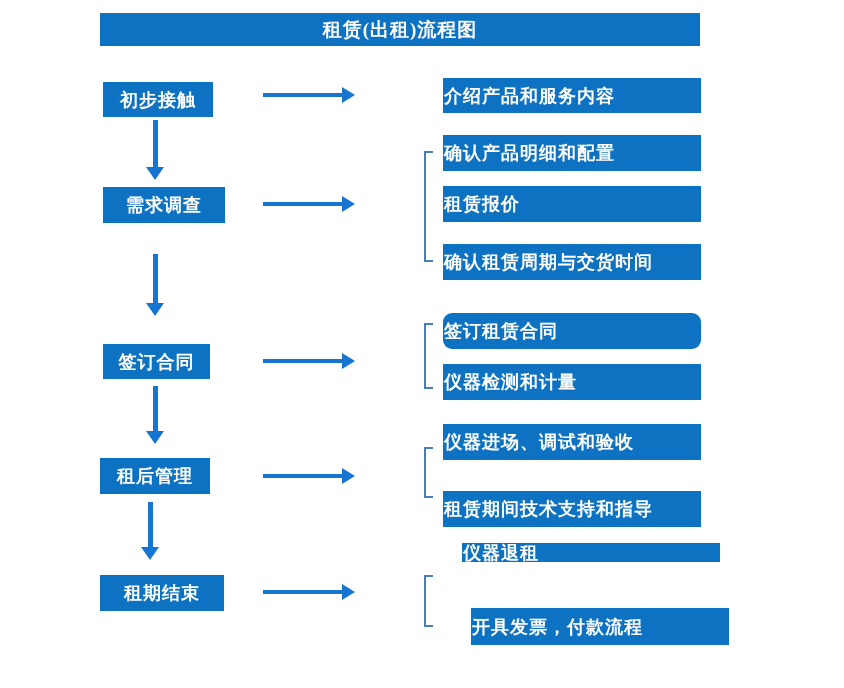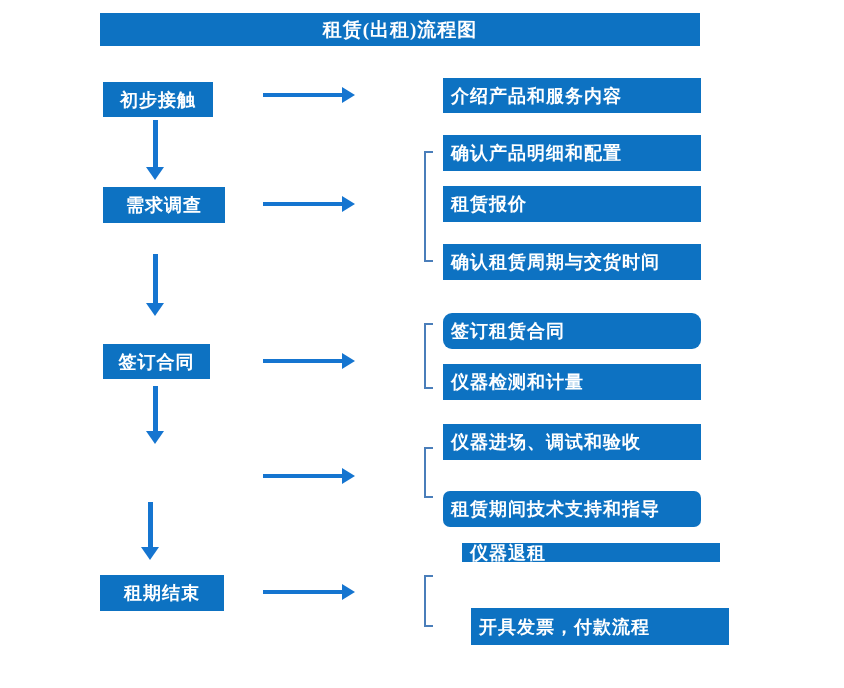--- a/index.html
+++ b/index.html
@@ -36,21 +36,21 @@
     letter-spacing: 1px;
     display: flex; align-items: center;
     box-sizing: border-box;
   }
   .step {
     justify-content: center;
     font-size: 18px;
   }
   .detail {
     justify-content: flex-start;
-    padding-left: 8px;
+    padding-left: 1px;
     font-size: 18px;
     width: 258px; height: 36px;
     left: 443px;
   }
   .harrow {
     position: absolute;
     height: 16px; width: 92px; left: 263px;
     display: flex; align-items: center;
   }
   .harrow .shaft { flex: 1; height: 4px; background: var(--arrow-blue); }
@@ -85,20 +85,21 @@
 
 <div class="canvas">
 
   <div class="title-bar">
     <span>租赁(出租)流程图</span>
   </div>
 
   <div class="box step" style="left:103px; top:82px; width:110px; height:35px;">初步接触</div>
   <div class="box step" style="left:103px; top:187px; width:122px; height:36px;">需求调查</div>
   <div class="box step" style="left:103px; top:344px; width:107px; height:35px;">签订合同</div>
+  <div class="box step" style="left:100px; top:458px; width:110px; height:36px;">租后管理</div>
   <div class="box step" style="left:100px; top:575px; width:124px; height:36px;">租期结束</div>
 
   <div class="varrow" style="left:146px; top:120px; height:60px;">
     <div class="shaft"></div>
     <div class="head"></div>
   </div>
   <div class="varrow" style="left:146px; top:254px; height:62px;">
     <div class="shaft"></div>
     <div class="head"></div>
   </div>
@@ -140,18 +141,18 @@
   <div class="box detail" style="top:78px; height:35px;">介绍产品和服务内容</div>
 
   <div class="box detail" style="top:135px;">确认产品明细和配置</div>
   <div class="box detail" style="top:186px;">租赁报价</div>
   <div class="box detail" style="top:244px;">确认租赁周期与交货时间</div>
 
   <div class="box detail" style="top:313px;border-radius:9px;">签订租赁合同</div>
   <div class="box detail" style="top:364px;">仪器检测和计量</div>
 
   <div class="box detail" style="top:424px;">仪器进场、调试和验收</div>
-  <div class="box detail" style="top:491px;border-radius:7px;">租赁期间技术支持和指导</div>
+  <div class="box detail" style="top:491px;">租赁期间技术支持和指导</div>
 
   <div class="box detail" style="top:543px; height:19px;margin-left:19px;">仪器退租</div>
   <div class="box detail" style="top:608px; height:37px;margin-left:28px;">开具发票，付款流程</div>
 
 </div>
 
 </body></html>

